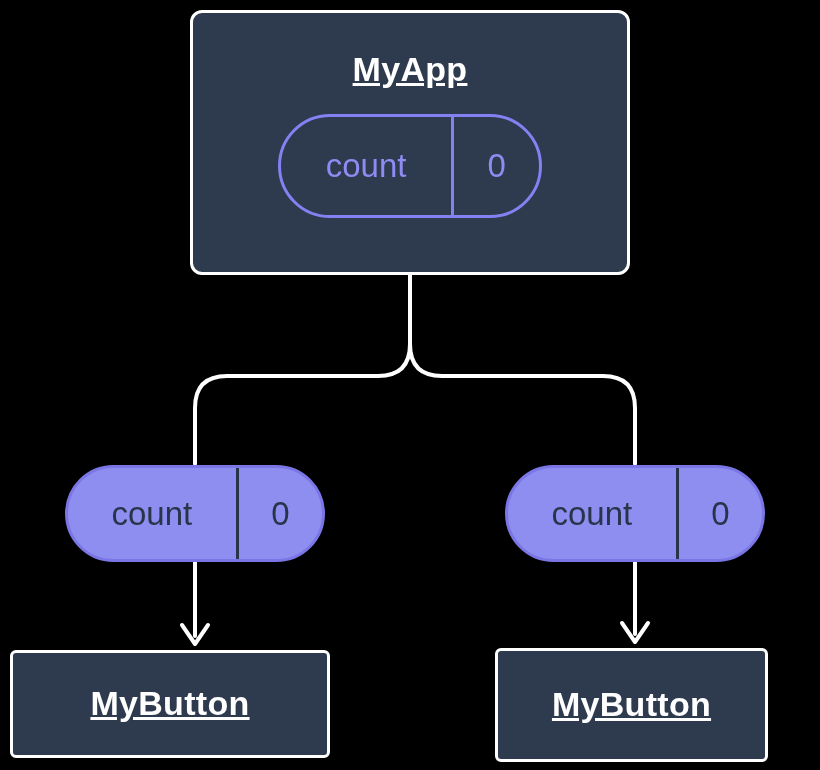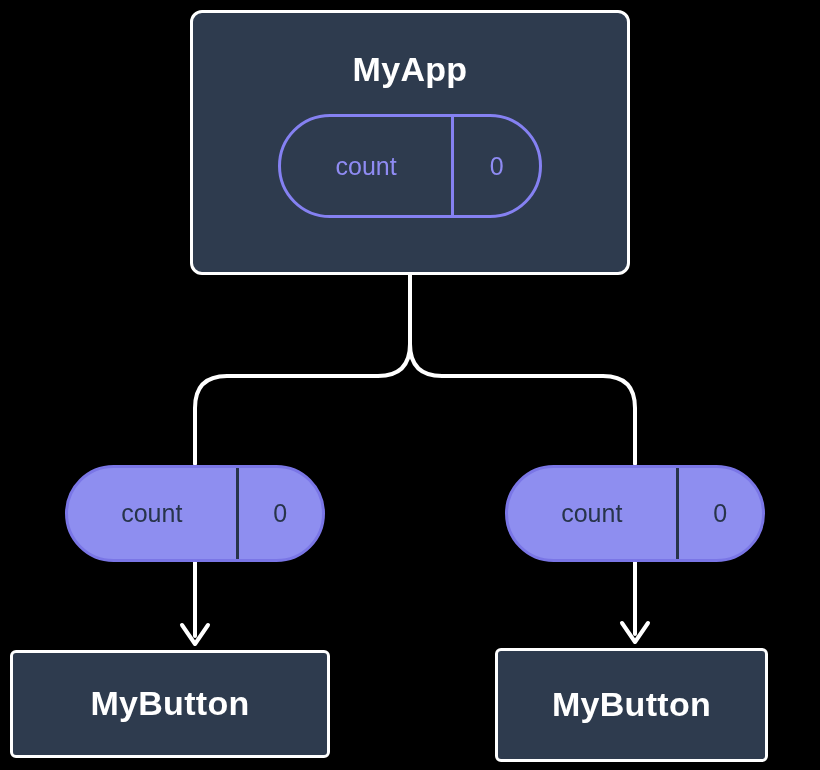--- a/index.html
+++ b/index.html
@@ -41,32 +41,33 @@
     border-radius: 12px;
     padding-top: 38px;
     gap: 26px;
   }
   .node-title {
     color: #ffffff;
     font-size: 34px;
     font-weight: 700;
     letter-spacing: 0.3px;
     line-height: 1.1;
+    text-decoration: underline;
   }
   .leaf-node {
     justify-content: center;
     border-radius: 6px;
   }
   .leaf-left  { left: 10px;  top: 650px; width: 320px; height: 108px; }
   .leaf-right { left: 495px; top: 648px; width: 273px; height: 114px; }
 
   .pill {
     display: flex;
     align-items: stretch;
-    font-size: 25px;
+    font-size: 33px;
   }
   .pill-name, .pill-value {
     display: flex;
     align-items: center;
     justify-content: center;
   }
   .pill-name  { width: 66%; }
   .pill-value { flex: 1; }
   .pill-divider { width: 3px; }
 

